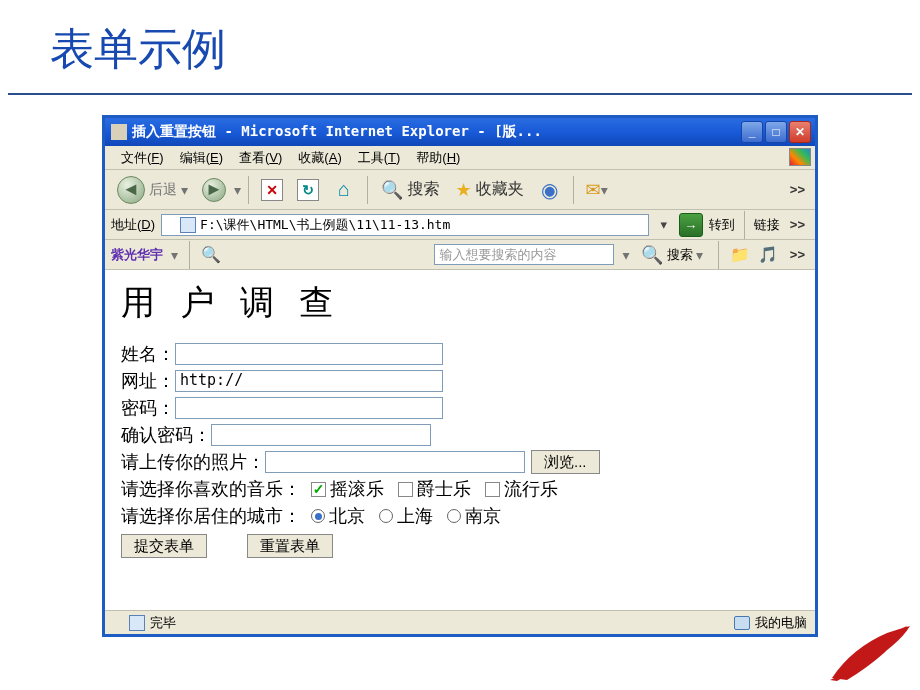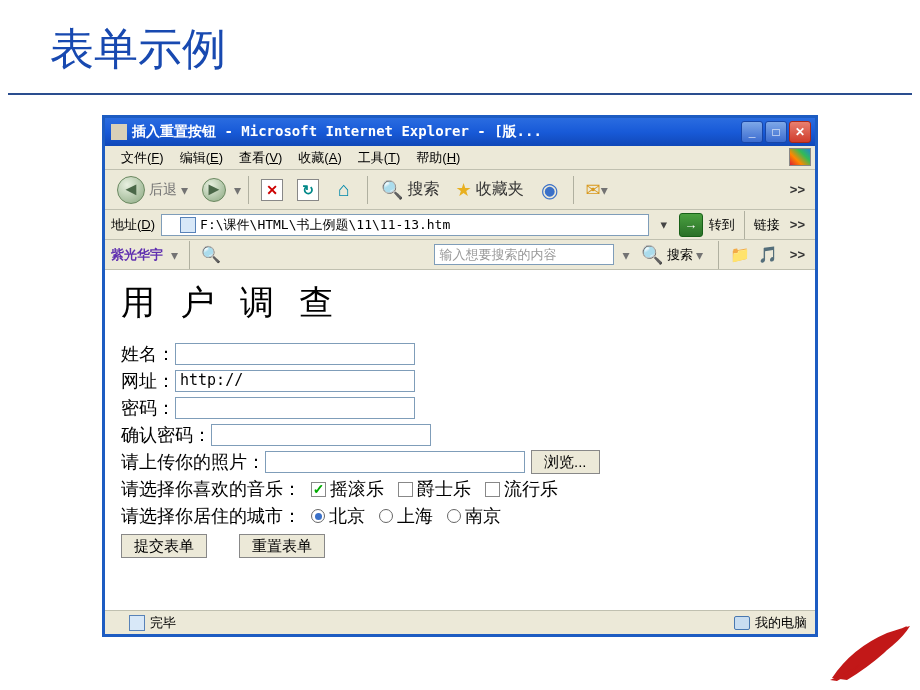--- a/index.html
+++ b/index.html
@@ -157,39 +157,39 @@
     }
     .form-row {
       display: flex; align-items: center;
       margin: 3px 0; font-size: 18px;
     }
     .form-row label { white-space: nowrap; }
     .text-input {
       height: 22px; border: 1px solid #7f9db9; background: white;
       padding: 0 4px; font-family: monospace; font-size: 15px;
     }
-    .w240 { width: 240px; } .w160 { width: 220px; } .w250 { width: 260px; }
+    .w240 { width: 268px; } .w160 { width: 220px; } .w250 { width: 260px; }
     .browse-btn, .form-btn {
       height: 24px; padding: 0 12px;
       background: #ece9d8; border: 1px solid #888;
       font-size: 15px; cursor: pointer;
       display: inline-flex; align-items: center;
     }
     .check-opt, .radio-opt { display: inline-flex; align-items: center; margin-right: 14px; cursor:pointer;}
     .checkbox {
       width: 15px; height: 15px; border: 1px solid #888; background: white;
       margin-right: 4px; display:flex; align-items:center; justify-content:center;
       color:#0a0; font-weight:bold; font-size:14px;
     }
     .radio {
       width: 14px; height: 14px; border: 1px solid #666; border-radius: 50%; background: white;
       margin-right: 4px; display:flex; align-items:center; justify-content:center;
     }
     .radio.sel::after { content:""; width:7px; height:7px; background:#3a70c8; border-radius:50%;}
-    .btn-row { display:flex; gap: 32px; margin-top: 6px; }
+    .btn-row { display:flex; gap: 40px; margin-top: 6px; }
     .status-bar {
       background: #ece9d8; height: 24px;
       display: flex; align-items: center; padding: 0 8px;
       font-size: 13px;
       border-top: 1px solid #c0c0b0;
       justify-content: space-between;
     }
     .status-left, .status-right { display:flex; align-items:center; gap:5px;margin-left:16px; }
     .status-ico { width:16px; height:16px; background:#d8e8f8; border:1px solid #5882b8;}
     .computer-ico { width:16px; height:14px; background:#c8ddf0; border:1px solid #4878b0; border-radius:2px;}

